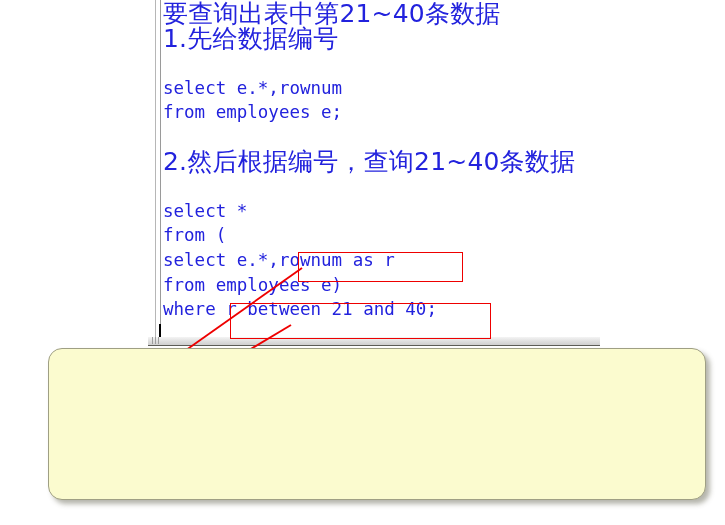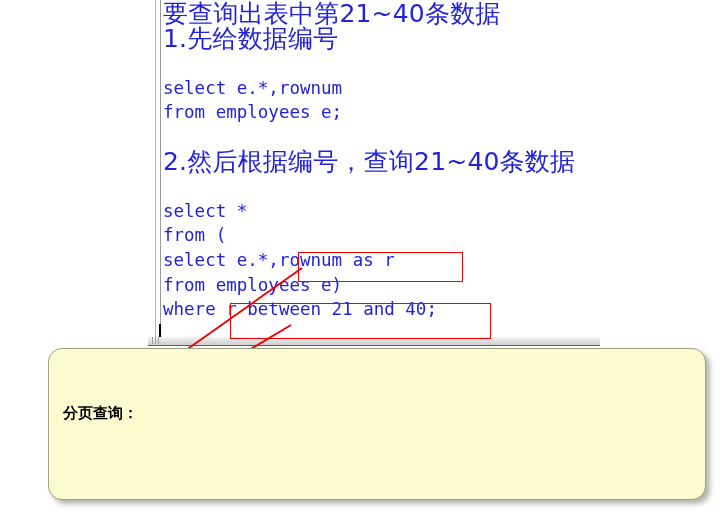--- a/index.html
+++ b/index.html
@@ -164,18 +164,17 @@
     <marker id="ah" markerWidth="7" markerHeight="7" refX="5.6" refY="3" orient="auto" markerUnits="strokeWidth">
       <path d="M0,0 L6.5,3 L0,6 z" fill="#ee0000"></path>
     </marker>
   </defs>
   <line x1="302" y1="268" x2="114" y2="401" stroke="#ee0000" stroke-width="1.9" marker-end="url(#ah)"></line>
   <line x1="291" y1="325" x2="108" y2="434" stroke="#ee0000" stroke-width="1.9" marker-end="url(#ah)"></line>
 </svg>
 
 <div id="note-box" style="background: rgb(251, 251, 207); border-color: rgb(159, 159, 132);">
   <div id="note-text">
-    <div class="note-line">分页查询：</div>
     
     
     
   </div>
 </div>
 
 </body></html>

